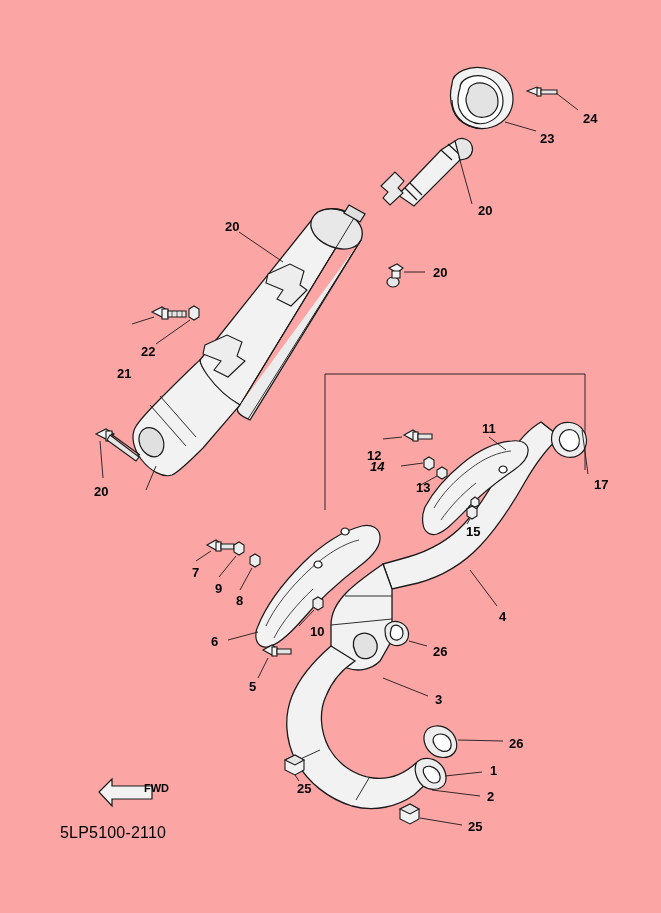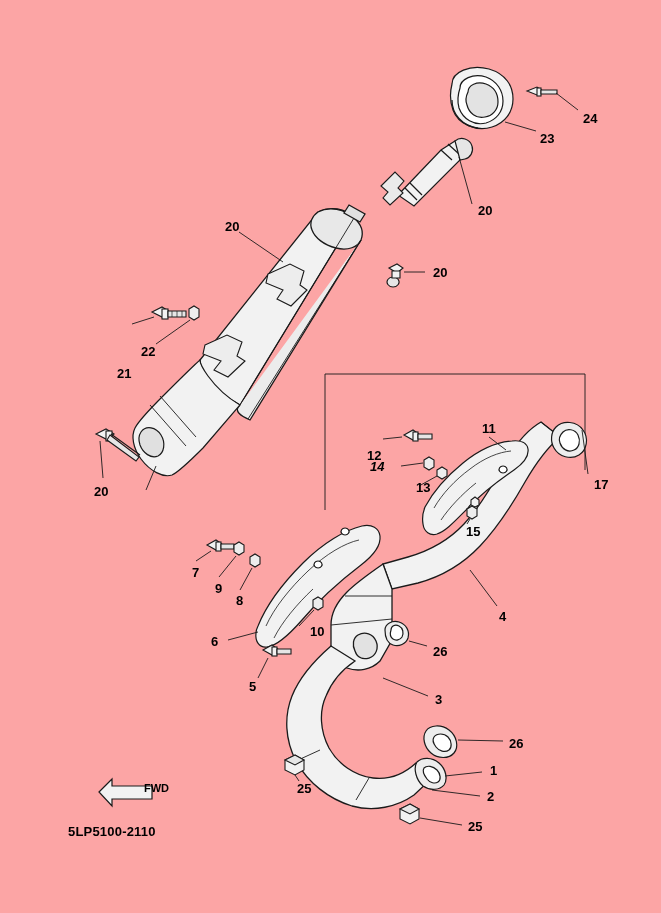--- a/index.html
+++ b/index.html
@@ -28,25 +28,25 @@
     position: absolute;
     font-family: "Liberation Sans", sans-serif;
     font-size: 13px;
     font-weight: bold;
     color: #000000;
     white-space: nowrap;
     line-height: 13px;
   }
   #part-number {
     position: absolute;
-    left: 68px;
+    left: 60px;
     top: 824px;
     font-family: "Liberation Sans", sans-serif;
-    font-size: 13px;
-    font-weight: bold;
+    font-size: 16px;
+    font-weight: normal;
     color: #000000;
     letter-spacing: 0.2px;
   }
   #fwd-label {
     position: absolute;
     left: 118px;
     top: 782px;
     font-family: "Liberation Sans", sans-serif;
     font-size: 11px;
     font-weight: bold;

